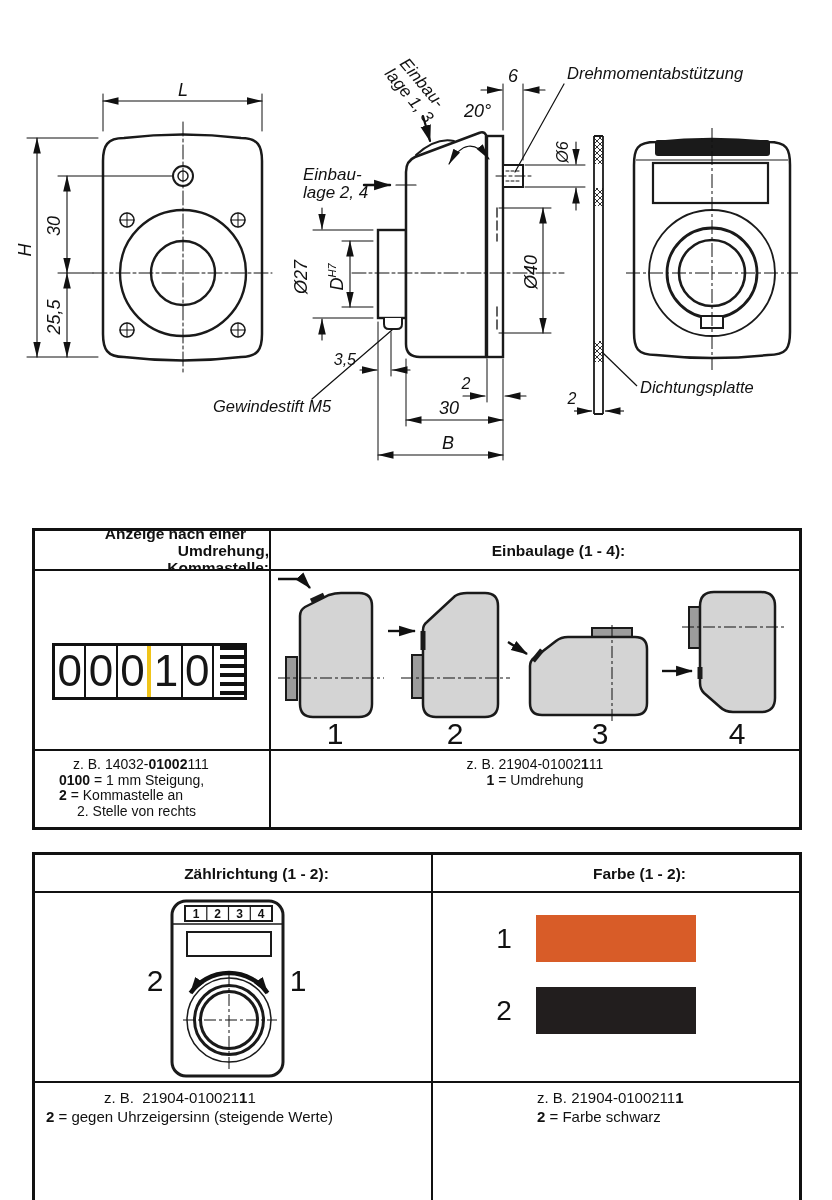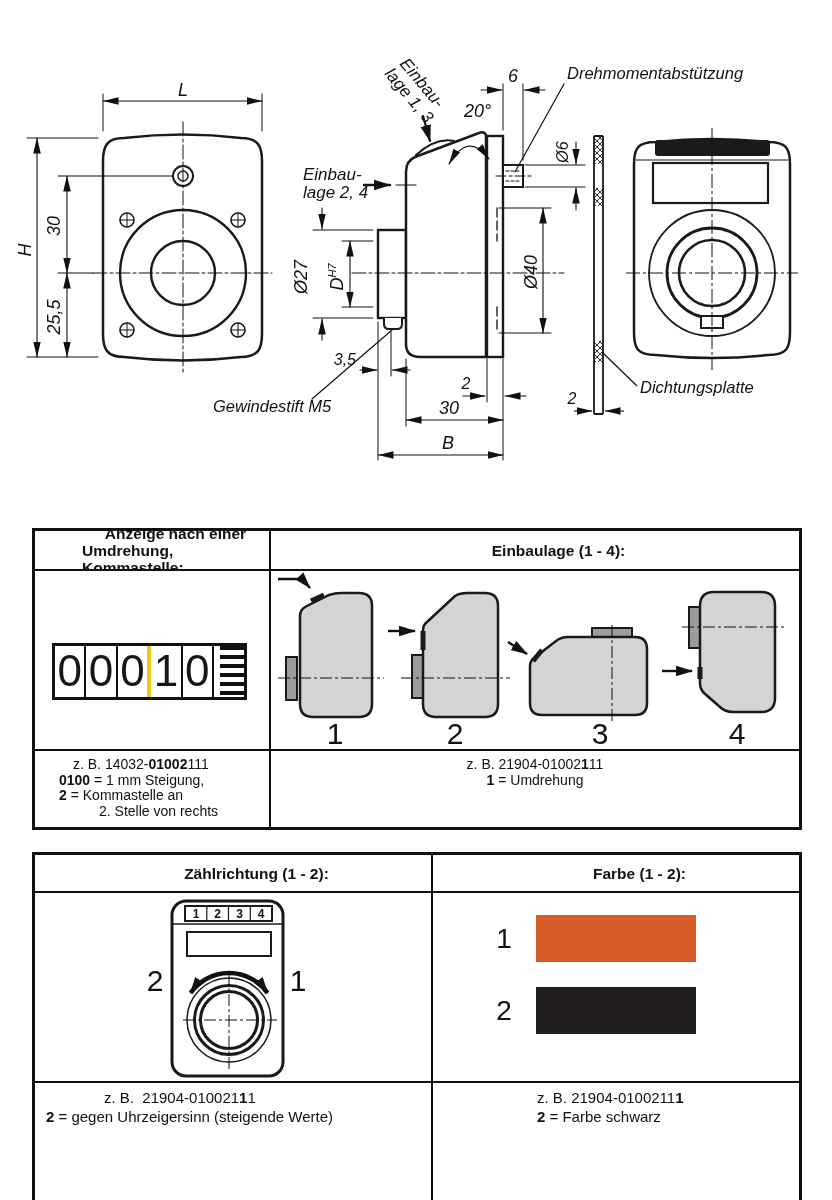--- a/index.html
+++ b/index.html
@@ -16,21 +16,21 @@
 
   
   .tbl { position:absolute; left:32px; width:770px; border:3px solid #111;
          display:grid; box-sizing:border-box; background:#fff; }
   .t1 { top:528px; height:302px; grid-template-columns:236px 1fr; grid-template-rows:40px 180px 1fr; }
   .t2 { top:852px; height:356px; grid-template-columns:398px 1fr; grid-template-rows:38px 190px 1fr; }
   .cell { border-right:2px solid #111; border-bottom:2px solid #111; position:relative; overflow:hidden; }
   .cell.last-col { border-right:none; }
   .cell.last-row { border-bottom:none; }
   .hdr { display:flex; flex-direction:column; align-items:center; justify-content:center;
-         font-weight:bold; font-size:15.5px; line-height:17px; text-align:left;padding-left:47px; }
+         font-weight:bold; font-size:15.5px; line-height:17px; text-align:right;padding-left:47px; }
   .txtcell { font-size:14px; line-height:15.5px; padding-top:6px; }
   .txtcell .line { white-space:pre; }
   .t2 .txtcell { font-size:15px; line-height:19px; padding-top:5px; }
   .b { font-weight:bold; }
   .center-lines { text-align:center; }
 
   
   .counter { position:absolute; left:17px; top:72px; width:195px; height:57px;
              border:3px solid #111; box-sizing:border-box; display:flex; background:#fff; }
   .digit { flex:1 1 auto; border-right:2px solid #111; font-size:44px; line-height:50px;
@@ -305,21 +305,21 @@
         <line x1="391" y1="100" x2="421" y2="100" stroke="#111" stroke-width="2.4" marker-end="url(#ldrE)"></line>
         <text class="num" x="466" y="173" text-anchor="middle">4</text>
       </g>
     </svg>
   </div>
 
   <div class="cell last-row txtcell" style="padding-left:24px">
     <div class="line" style="margin-left:14px"><span>z. B. 14032-</span><span class="b">01002</span><span>111</span></div>
     <div class="line"><span class="b">0100</span><span> = 1 mm Steigung,</span></div>
     <div class="line"><span class="b">2</span><span> = Kommastelle an</span></div>
-    <div class="line" style="margin-left:40px"><span>2. Stelle von rechts</span></div>
+    <div class="line" style="margin-left:18px"><span>2. Stelle von rechts</span></div>
   </div>
   <div class="cell last-row last-col txtcell center-lines">
     <div class="line"><span>z. B. 21904-01002</span><span class="b">1</span><span>11</span></div>
     <div class="line"><span class="b">1</span><span> = Umdrehung</span></div>
   </div>
 </div>
 
 <div class="tbl t2">
   <div class="cell hdr">
     <span>Zählrichtung (1 - 2):</span>

